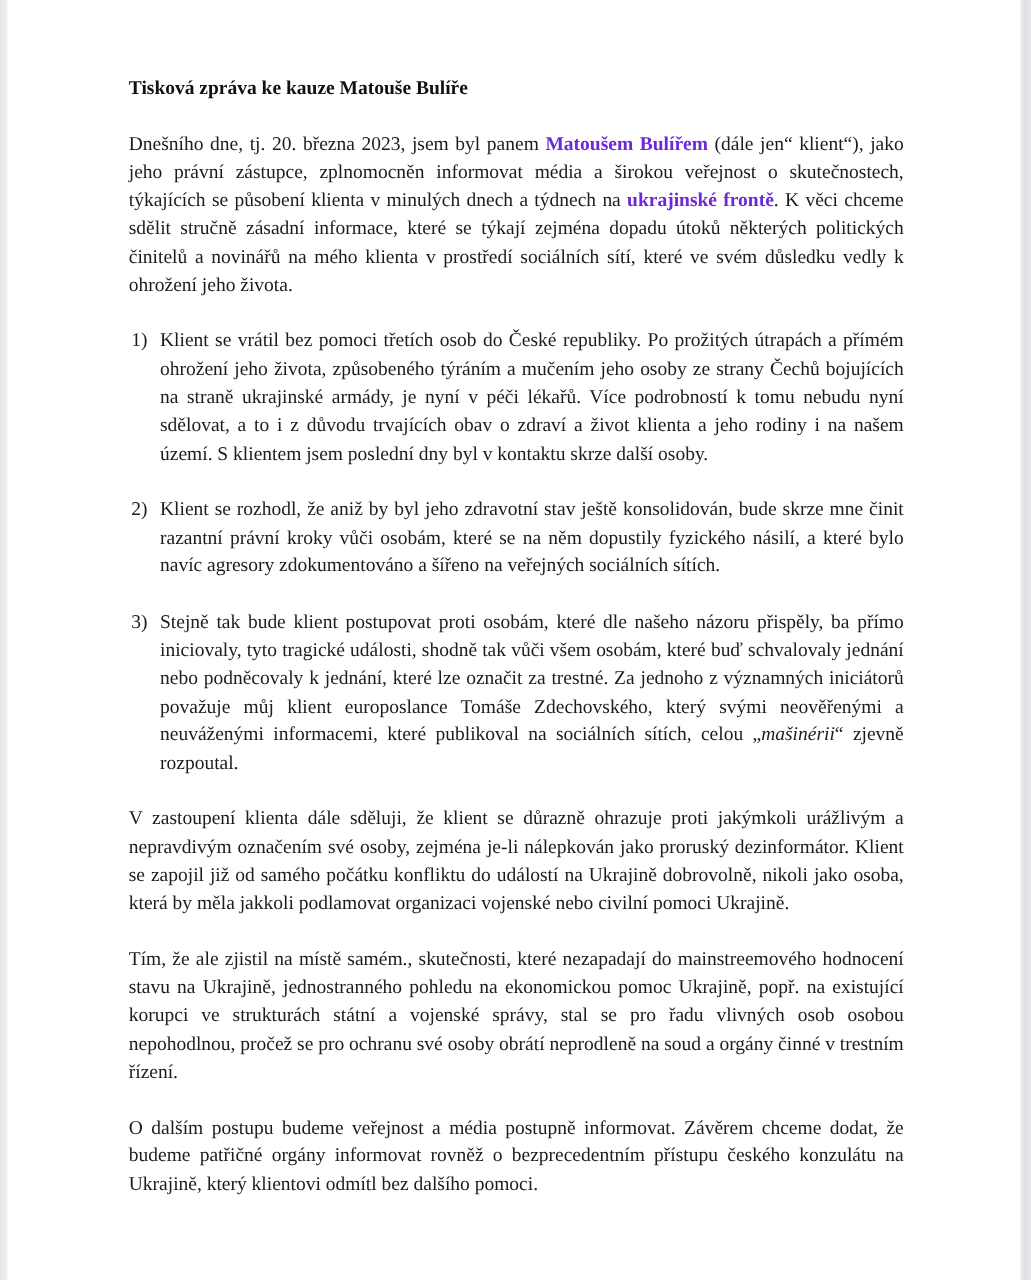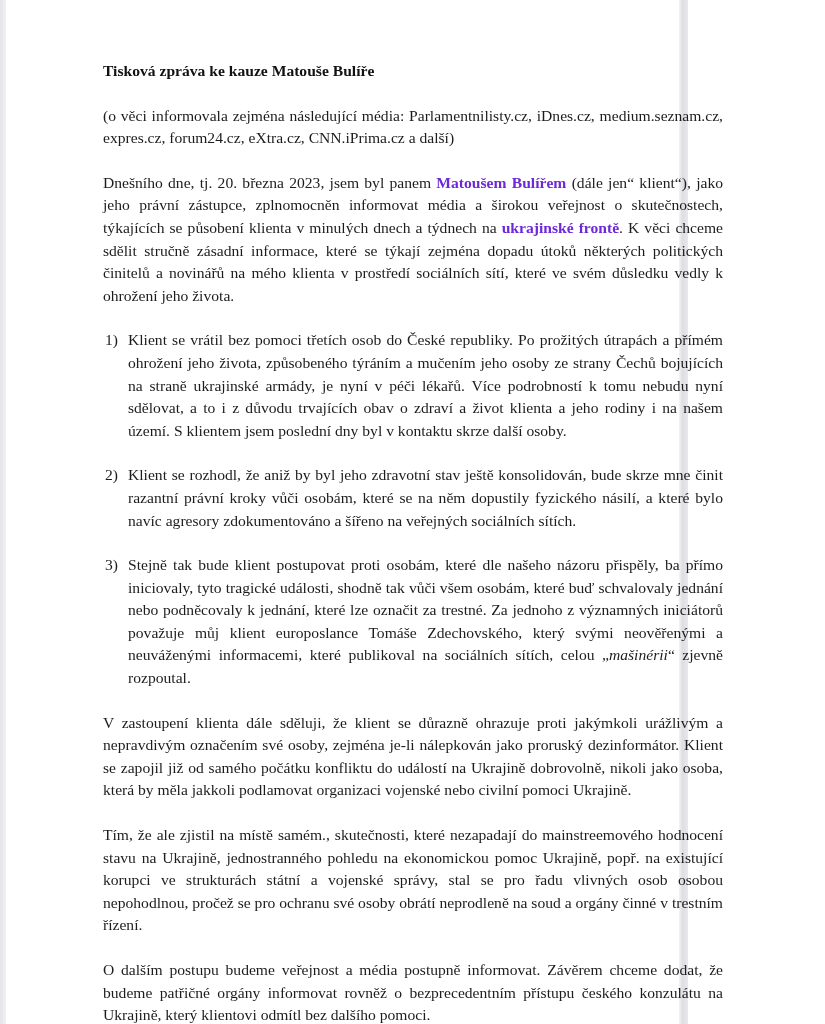--- a/index.html
+++ b/index.html
@@ -5,21 +5,21 @@
   html, body {
     margin: 0;
     padding: 0;
     width: 825px;
     height: 1024px;
     overflow: hidden;
     background: #ffffff;
   }
   .frame {
     position: relative;
-    width: 688px;
+    width: 825px;
     height: 1024px;
     background: #ffffff;
   }
   .edge-left {
     position: absolute;
     left: 0; top: 0;
     width: 6px; height: 1024px;
     background: linear-gradient(to right, #e4e4e8, #f1f1f3);
   }
   .edge-right {
@@ -74,21 +74,20 @@
 </head>
 <body>
 
 <div class="frame">
   <div class="edge-left"></div>
   <div class="edge-right"></div>
 
   <div class="page">
     <div class="title">Tisková zpráva ke kauze Matouše Bulíře</div>
 
-    <p class="media-note">(o věci informovala zejména následující média: Parlamentnilisty.cz, iDnes.cz, medium.seznam.cz, expres.cz, forum24.cz, eXtra.cz, CNN.iPrima.cz a další)</p>
 
     <p class="intro"><span>Dnešního dne, tj. 20. března 2023, jsem byl panem </span><b>Matoušem Bulířem</b><span> (dále jen“ klient“), jako jeho právní zástupce, zplnomocněn informovat média a širokou veřejnost o skutečnostech, týkajících se působení klienta v minulých dnech a týdnech na </span><b>ukrajinské frontě</b><span>. K věci chceme sdělit stručně zásadní informace, které se týkají zejména dopadu útoků některých politických činitelů a novinářů na mého klienta v prostředí sociálních sítí, které ve svém důsledku vedly k ohrožení jeho života.</span></p>
 
     <ol class="points">
       <li>
         <span class="num">1)</span>
         <span>Klient se vrátil bez pomoci třetích osob do České republiky. Po prožitých útrapách a přímém ohrožení jeho života, způsobeného týráním a mučením jeho osoby ze strany Čechů bojujících na straně ukrajinské armády, je nyní v péči lékařů. Více podrobností k tomu nebudu nyní sdělovat, a to i z důvodu trvajících obav o zdraví a život klienta a jeho rodiny i na našem území. S klientem jsem poslední dny byl v kontaktu skrze další osoby.</span>
       </li>
       <li>
         <span class="num">2)</span>

